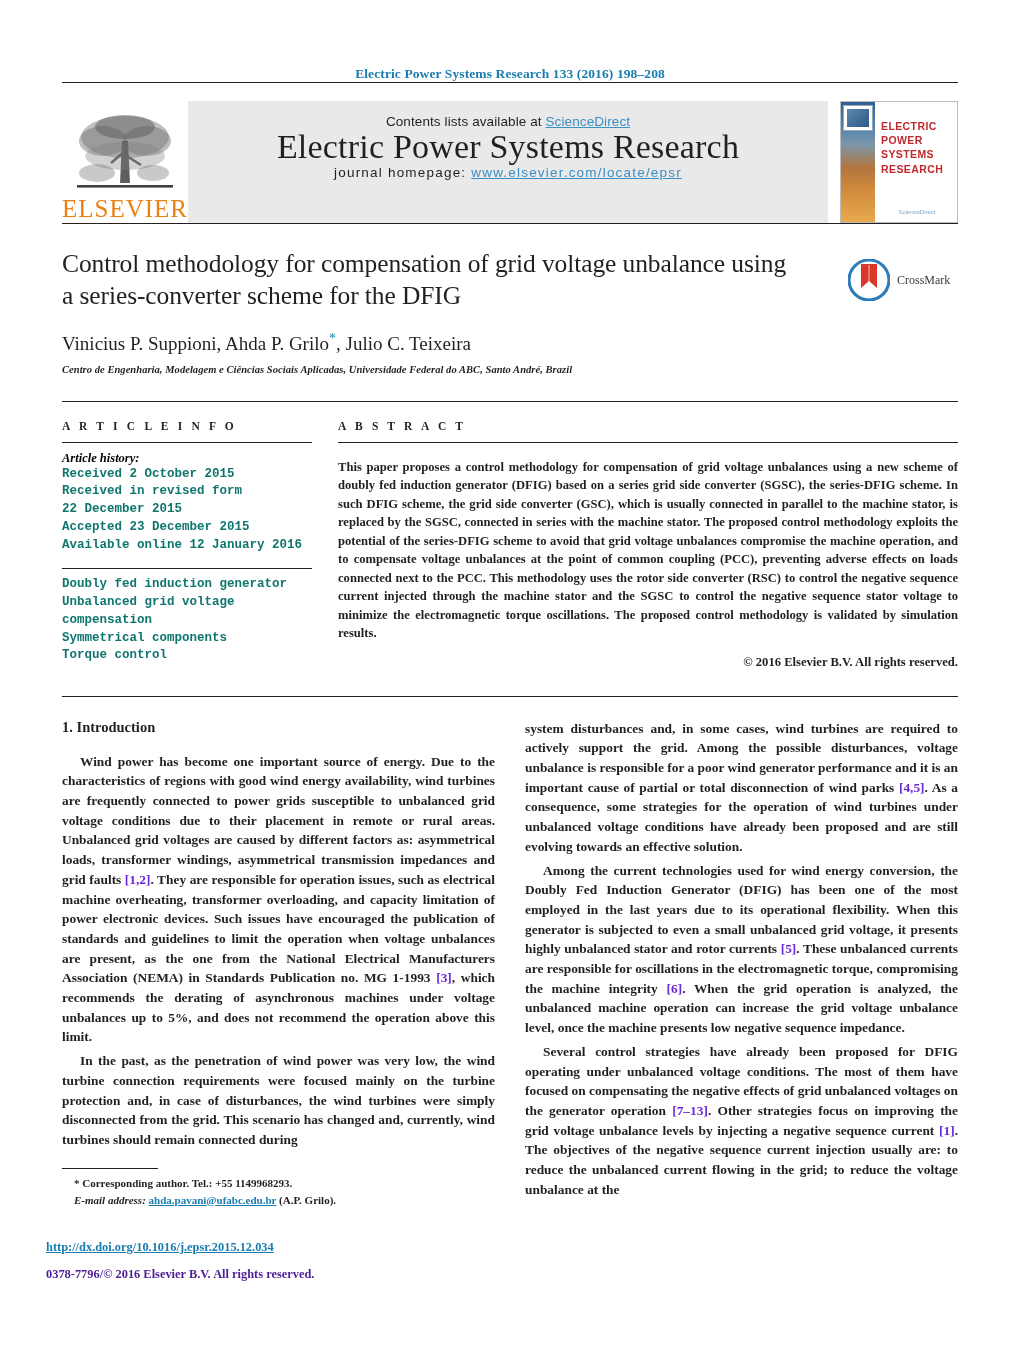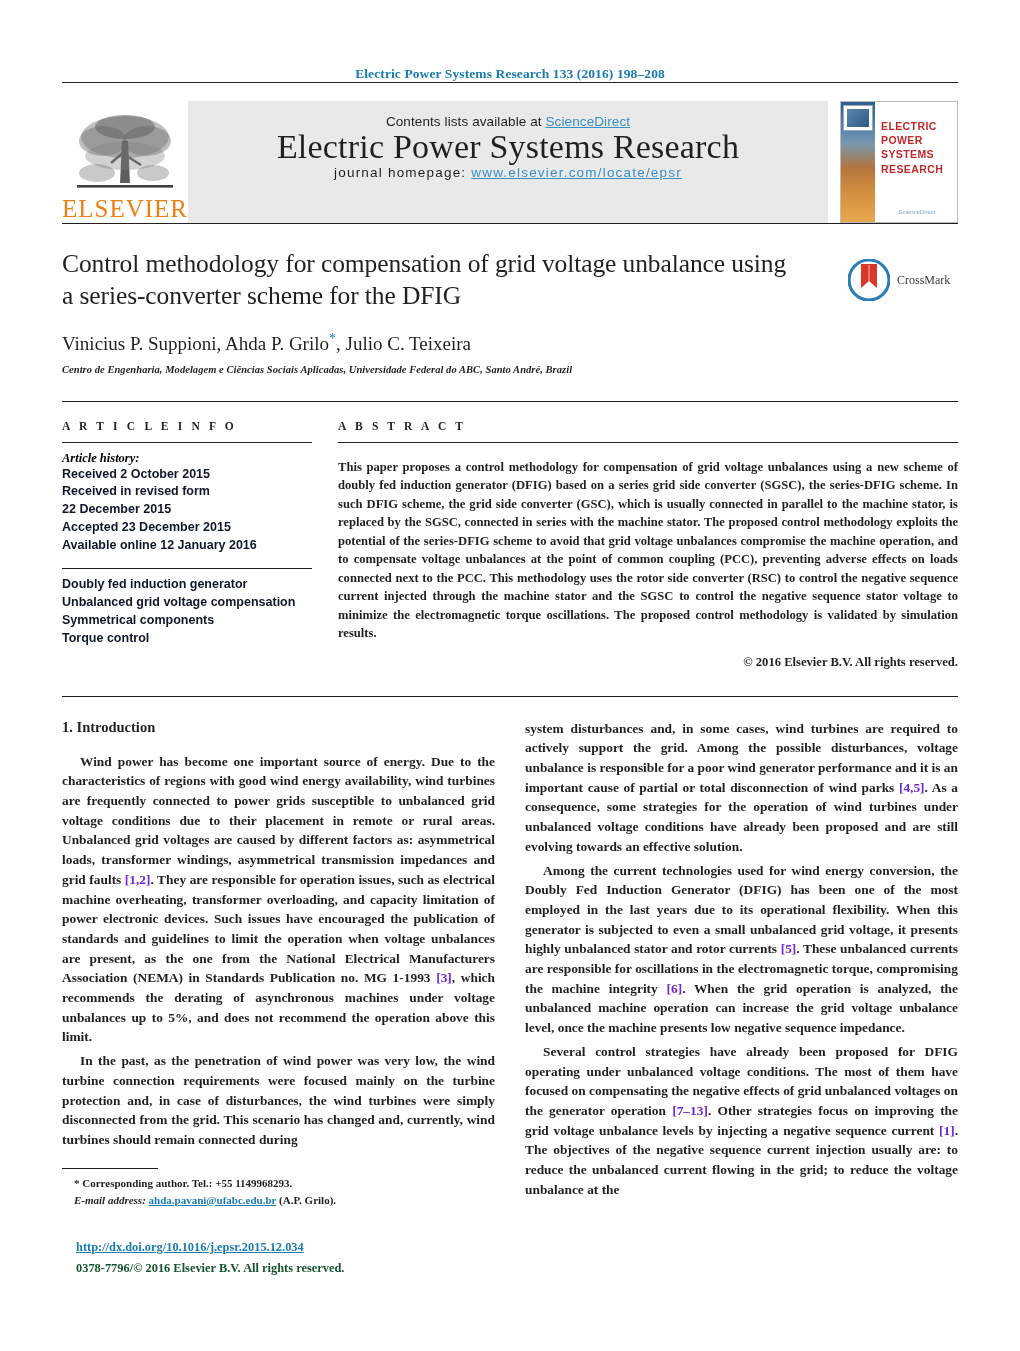--- a/index.html
+++ b/index.html
@@ -186,25 +186,25 @@
     letter-spacing: 3.2px;
     color: #231f20;
   }
   .thin-rule { border-top: 1.3px solid #231f20; margin-top: 10px; }
 
   .hist-title {
     font-style: italic; font-weight: bold;
     font-size: 12.5px; margin-top: 8px;
   }
   .hist-line, .kw-line {
-    font-family: Liberation Sans, sans-serif;
+    font-family: Liberation Mono, monospace;
     font-weight: bold;
     font-size: 12.5px;
     line-height: 1.42;
-    color: #0f172a;
+    color: #0f766e;
   }
   .kw-rule { border-top: 1.3px solid #231f20; margin-top: 14px; margin-bottom: 7px; }
 
   .abs-body {
     font-family: "Liberation Serif", serif;
     font-weight: bold;
     font-size: 12.6px;
     line-height: 1.47;
     text-align: justify;
     color: #231f20;
@@ -262,38 +262,38 @@
     font-size: 11px;
     line-height: 1.5;
     color: #231f20;
   }
   .fn-line .it { font-style: italic; text-align: right; }
   .fn-link { color: #1a7cb0; }
   .fn-indent { padding-left: 12px; }
 
   .doi-block {
     position: absolute;
-    left: 76px;
+    left: 46px;
     top: 1240px;
     width: 430px;
   }
   .doi-link {
     font-family: "Liberation Serif", serif;
     font-weight: bold;
     font-size: 12.4px;
     color: #1a7cb0;
     text-decoration: underline;
     display: block;
   }
   .issn-line {
     font-family: "Liberation Serif", serif;
     font-weight: bold;
     font-size: 12.4px;
-    color: #14532d;
-    margin-top: 6px;
+    color: #4c1d95;
+    margin-top: 12px;
   }
 </style>
 </head>
 <body>
 
 <div class="page">
 
   <div class="runhead">Electric Power Systems Research 133 (2016) 198–208</div>
 
   <div class="banner-rule-top"></div>

